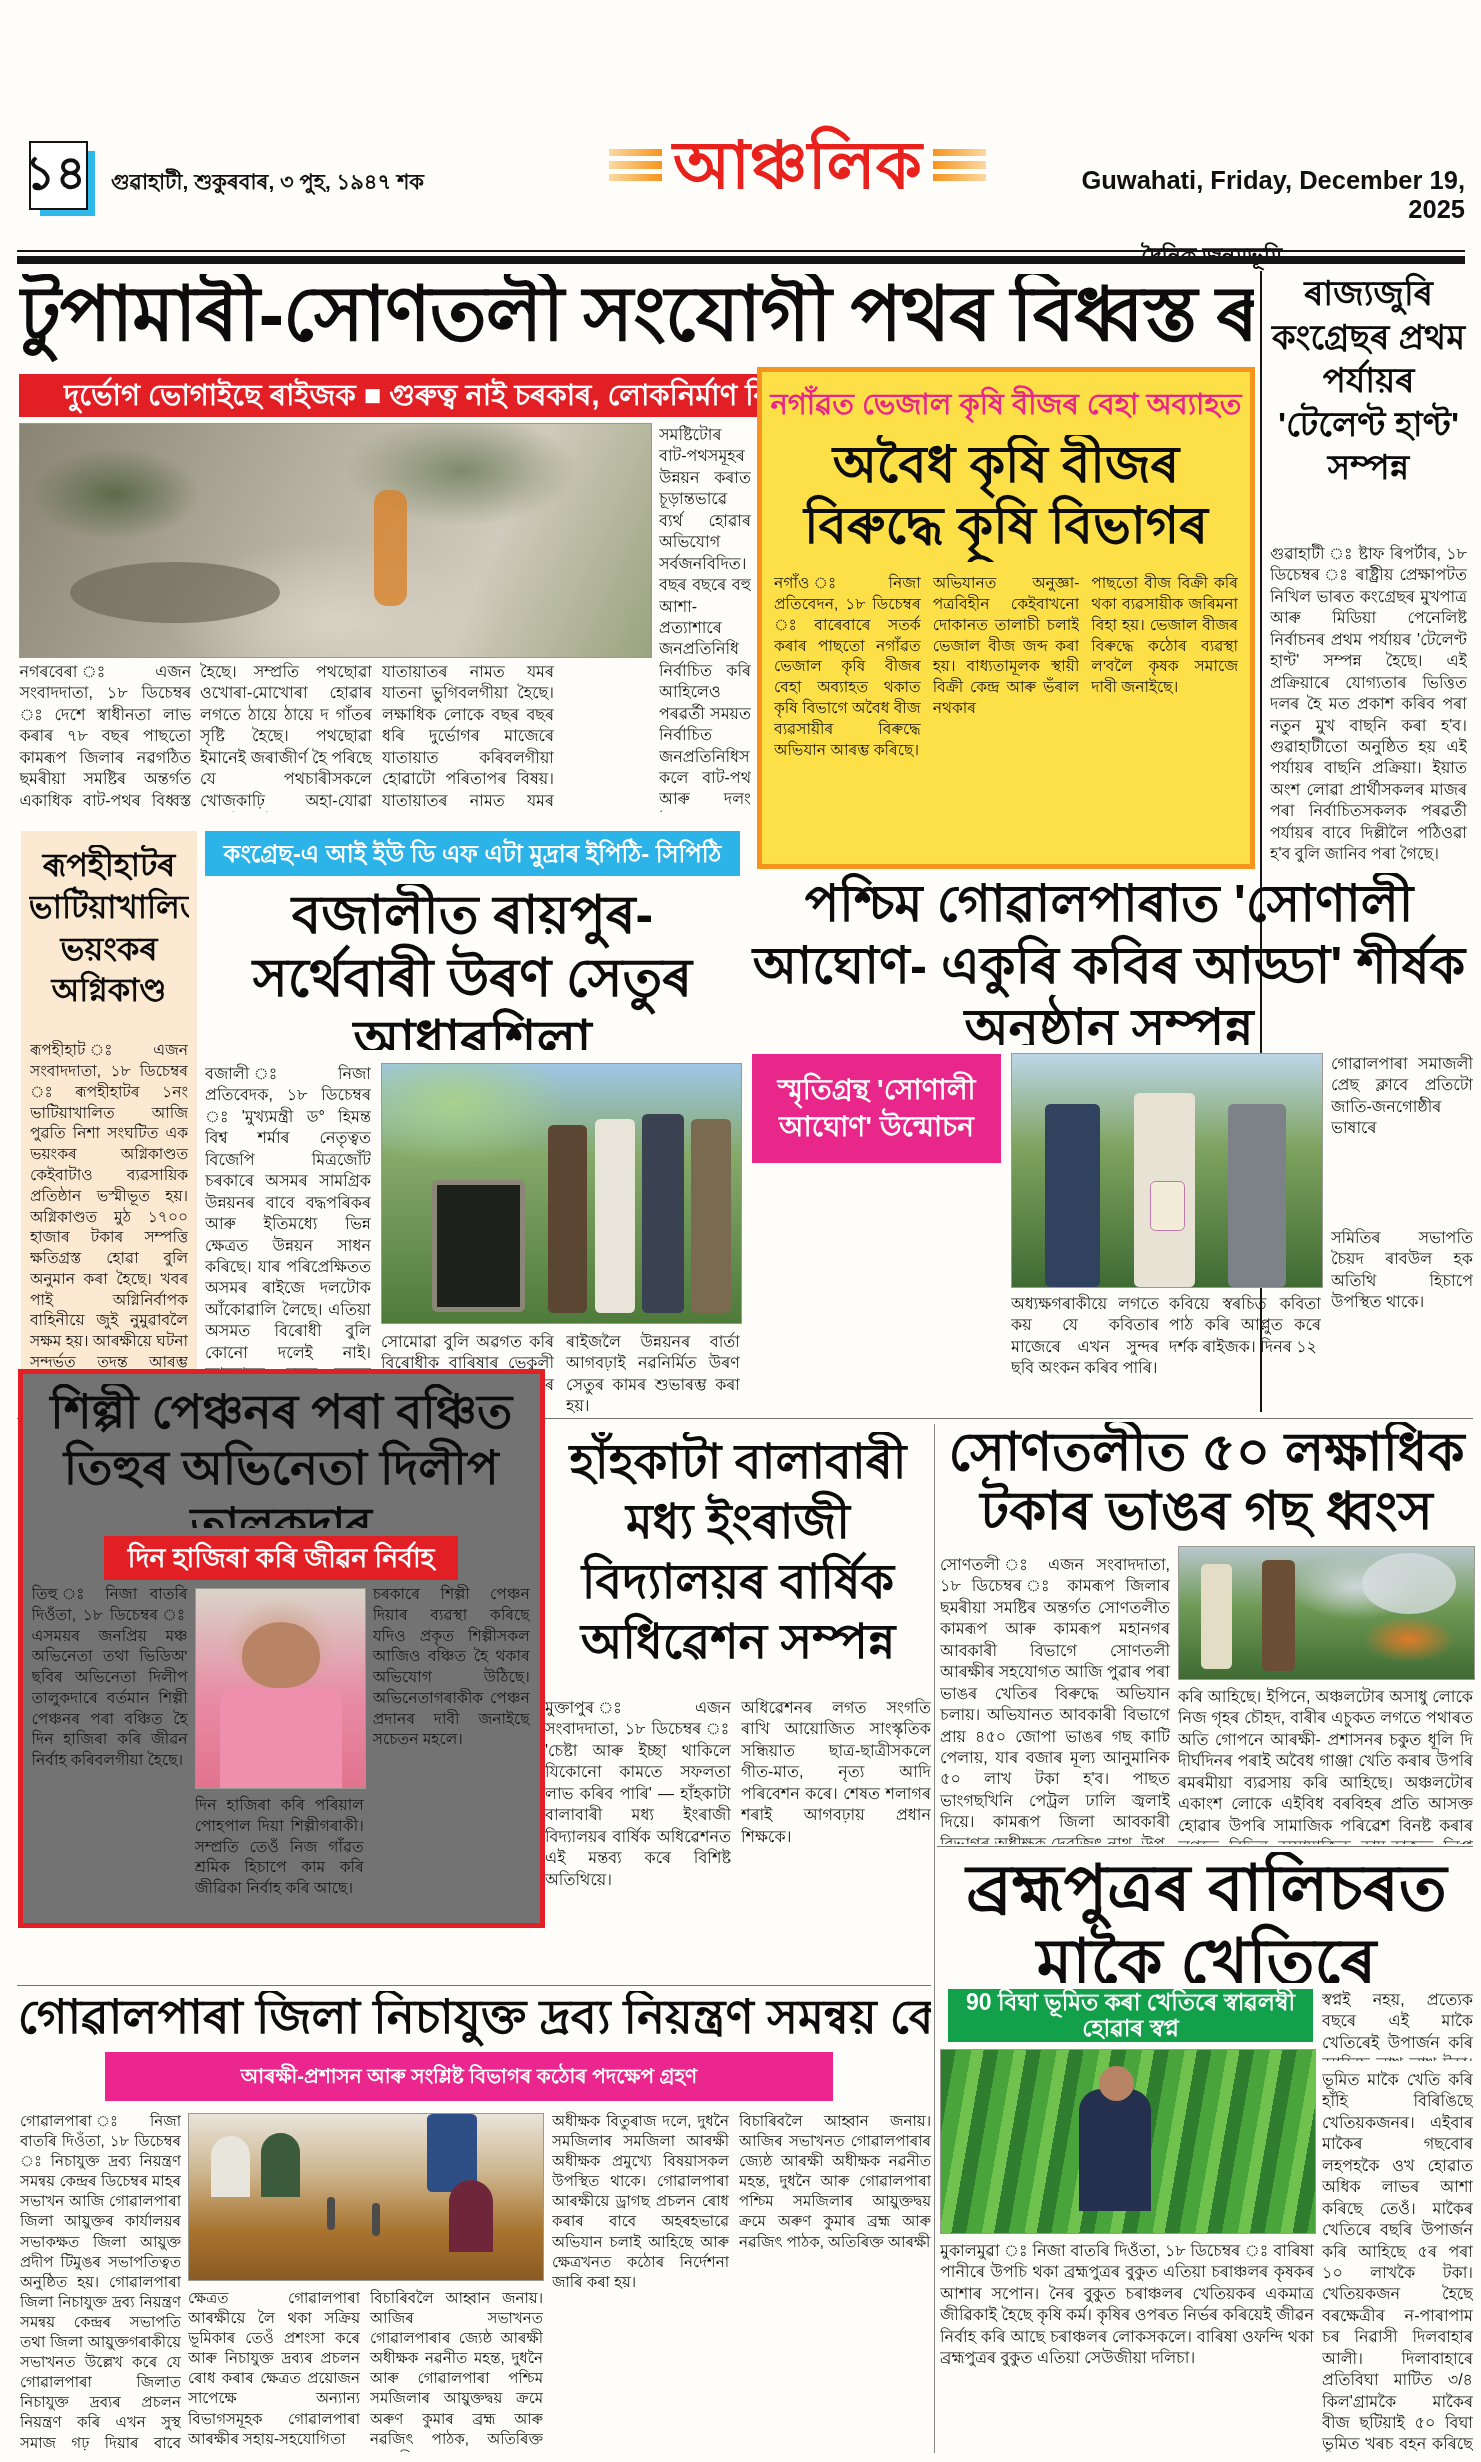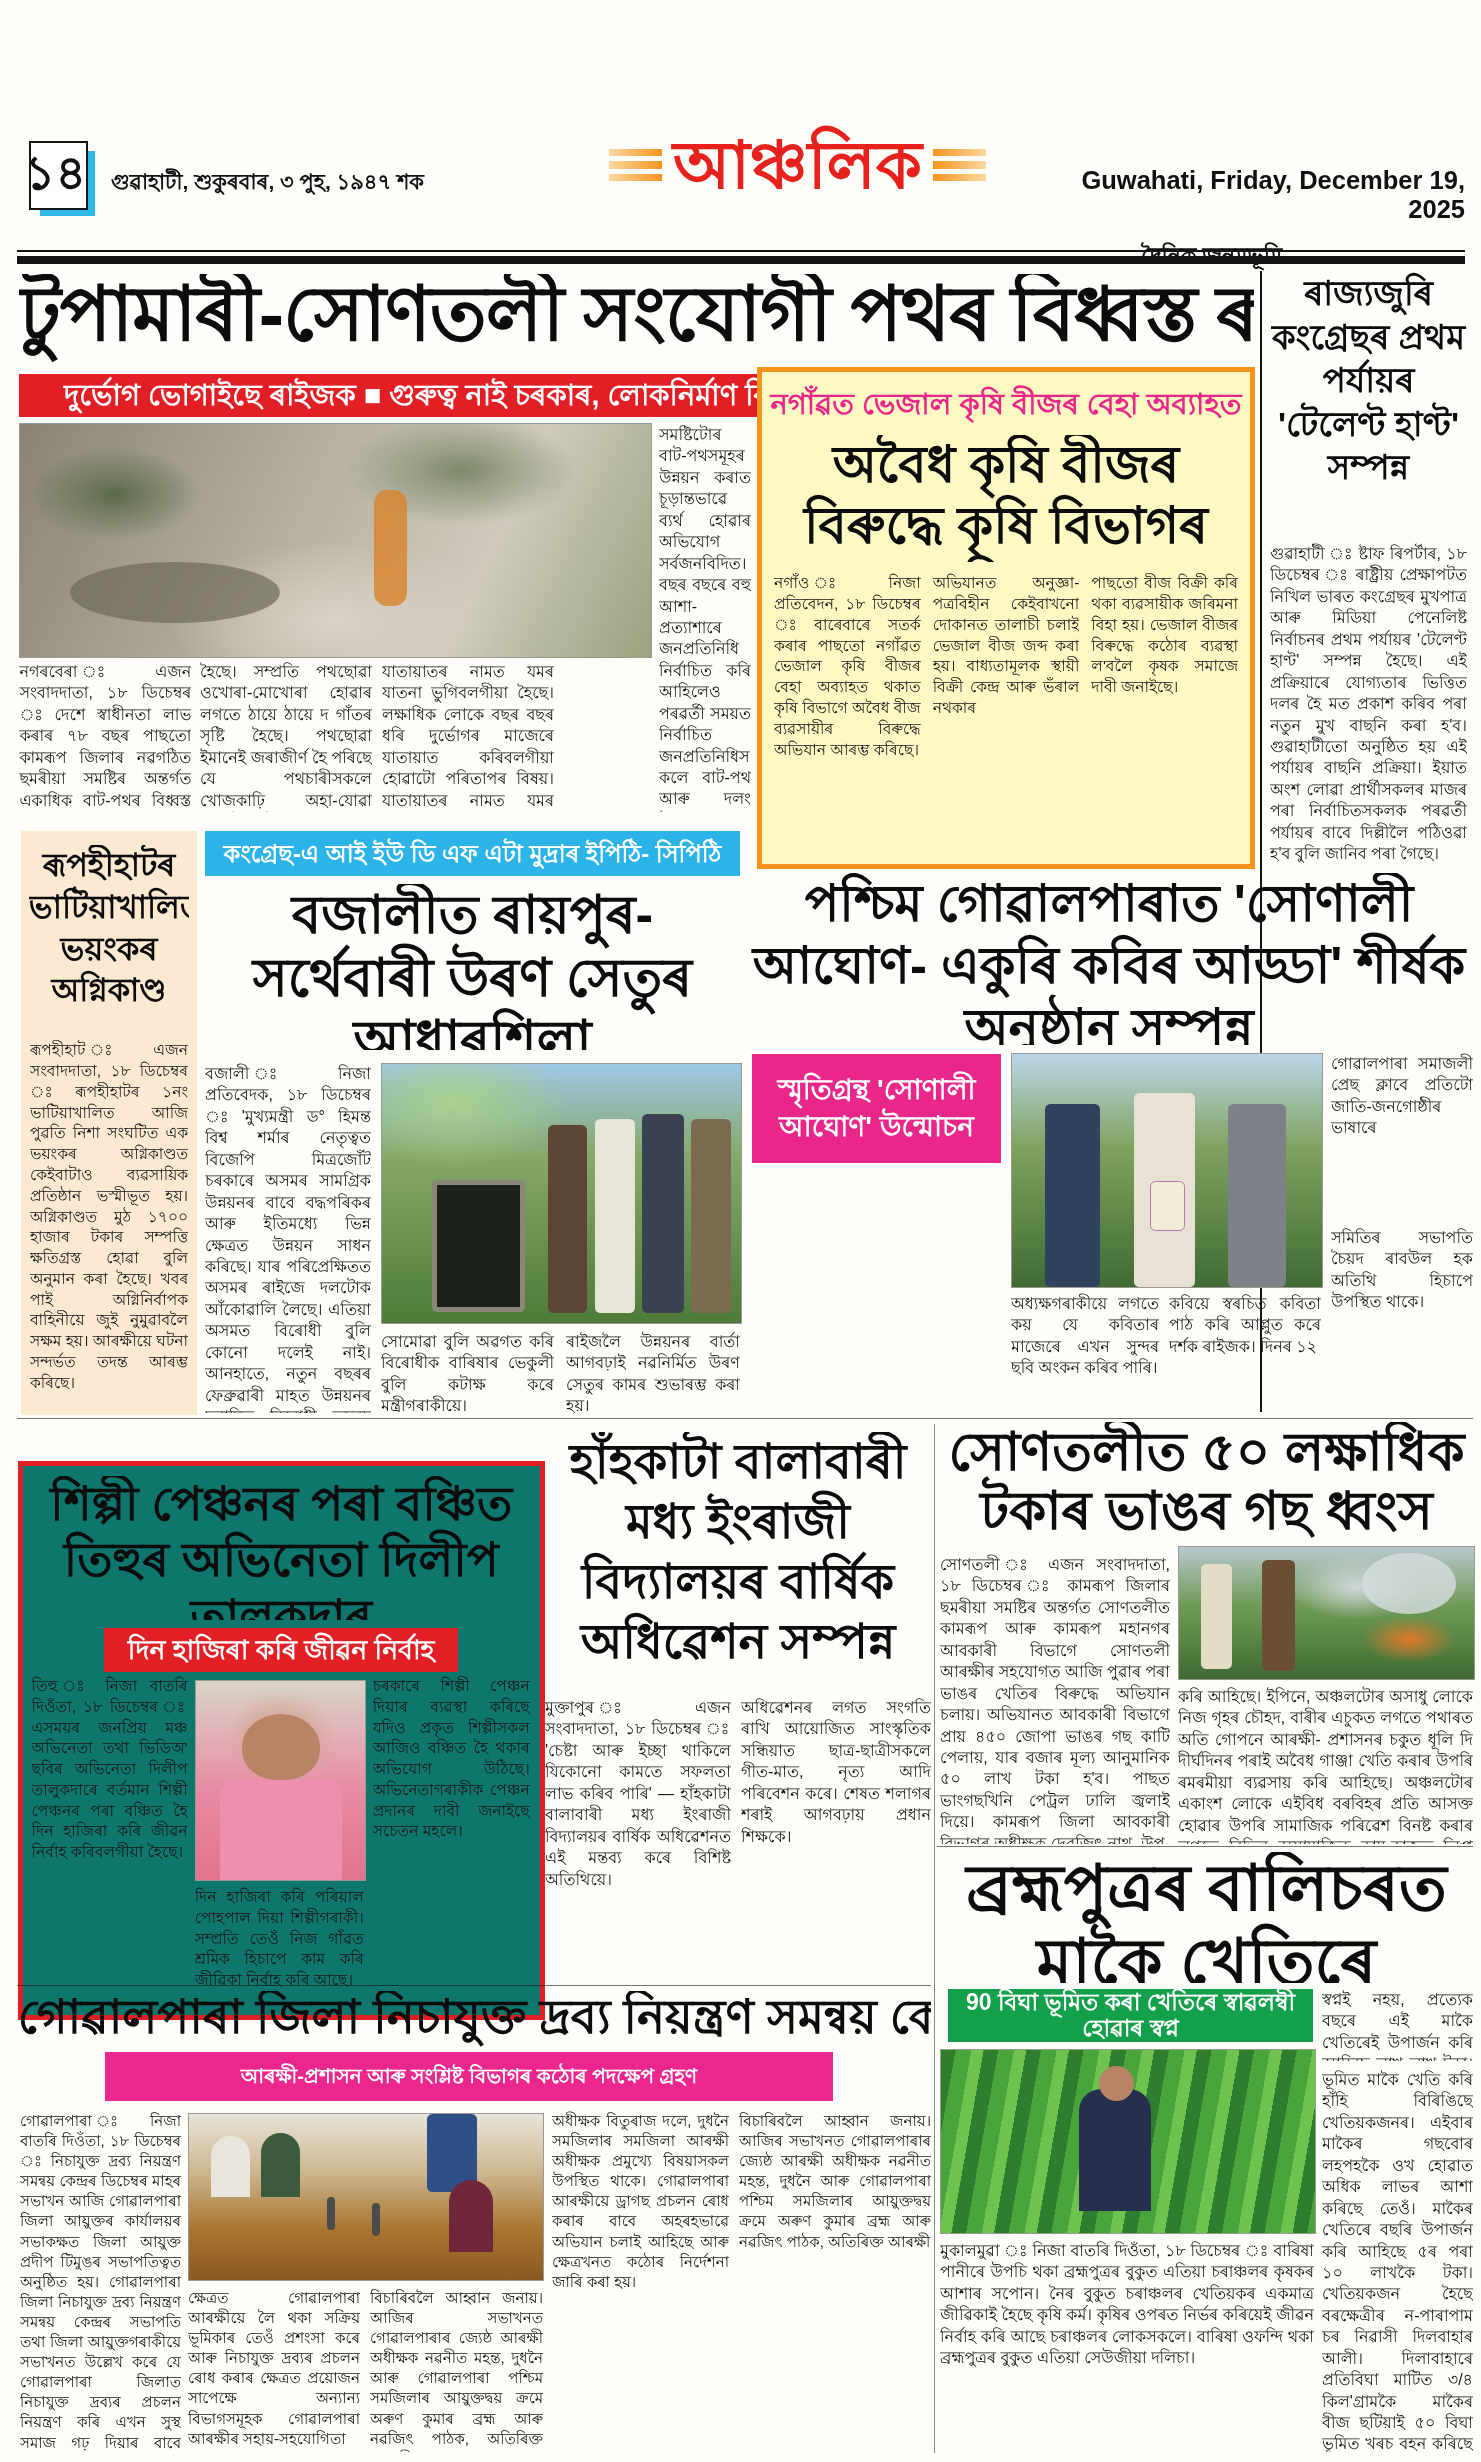--- a/index.html
+++ b/index.html
@@ -62,21 +62,21 @@
        linear-gradient(115deg,#8a8474 0%,#b7b2a2 45%,#cfcabb 72%,#9aa37f 100%);">
     <div class="sil" style="left:50px;top:138px;width:210px;height:61px;background:#6d6a58;border-radius:50%;opacity:.7;"></div>
     <div class="sil" style="left:354px;top:66px;width:33px;height:116px;background:#d9822b;border-radius:13.3px;opacity:.8;"></div>
   </div>
 
   <div class="abs body" style="left:19.4px;top:661px;width:172px;height:151px;">নগৰবেৰা ঃ এজন সংবাদদাতা, ১৮ ডিচেম্বৰ ঃ দেশে স্বাধীনতা লাভ কৰাৰ ৭৮ বছৰ পাছতো কামৰূপ জিলাৰ নৱগঠিত ছমৰীয়া সমষ্টিৰ অন্তৰ্গত একাধিক বাট-পথৰ বিধ্বস্ত ৰূপে যাতায়াতৰ নামত দুৰ্ভোগ ভুগি অহা পৰিলক্ষিত হৈছে।</div>
   <div class="abs body" style="left:200px;top:661px;width:172px;height:151px;">হৈছে। সম্প্ৰতি পথছোৱা ওখোৰা-মোখোৰা হোৱাৰ লগতে ঠায়ে ঠায়ে দ গাঁতৰ সৃষ্টি হৈছে। পথছোৱা ইমানেই জৰাজীৰ্ণ হৈ পৰিছে যে পথচাৰীসকলে খোজকাঢ়ি অহা-যোৱা কৰাটো কঠিন হৈ পৰিছে।</div>
   <div class="abs body" style="left:382px;top:661px;width:172px;height:151px;">যাতায়াতৰ নামত যমৰ যাতনা ভুগিবলগীয়া হৈছে। লক্ষাধিক লোকে বছৰ বছৰ ধৰি দুৰ্ভোগৰ মাজেৰে যাতায়াত কৰিবলগীয়া হোৱাটো পৰিতাপৰ বিষয়। যাতায়াতৰ নামত যমৰ যাতনা ভোগ কৰাৰ পাছতো উল্লিখিত</div>
   <div class="abs body" style="left:659px;top:424px;width:92px;height:388px;">সমষ্টিটোৰ বাট-পথসমূহৰ উন্নয়ন কৰাত চূড়ান্তভাৱে ব্যৰ্থ হোৱাৰ অভিযোগ সৰ্বজনবিদিত। বছৰ বছৰে বহু আশা-প্ৰত্যাশাৰে জনপ্ৰতিনিধি নিৰ্বাচিত কৰি আহিলেও পৰৱৰ্তী সময়ত নিৰ্বাচিত জনপ্ৰতিনিধিসকলে বাট-পথ আৰু দলং উন্নয়নৰ নামত সমষ্টিটোৰ টুপামাৰী, সোণতলী, ৰাংগাপানী, বদলা, ভখুৰাদিয়া, উত্তৰ ৰাংগাপানী, মালিবাৰী, দুৱামাৰী, জাওকাটা, বগুৰীগুৰি আদি অঞ্চলসমূহক পিঠি দি অহাৰ অভিযোগ দীৰ্ঘদিনীয়া।</div>
 
-  <div class="abs" style="left:757px;top:367px;width:488px;height:492px;border:5px solid #f7941d;background:#fef9c3;">
+  <div class="abs" style="left:757px;top:367px;width:488px;height:492px;border:5px solid #f7941d;background:#fde047;">
     <div style="margin-top:8.9px;text-align:center;font-size:29px;font-weight:900;color:#e9278a;">নগাঁৱত ভেজাল কৃষি বীজৰ বেহা অব্যাহত</div>
     <div class="hd" style="margin:5.5px 11px 0;font-size:51px;line-height:1.18;height:127px;">অবৈধ কৃষি বীজৰ বিৰুদ্ধে কৃষি বিভাগৰ অভিযান</div>
     <div style="display:flex;gap:12px;padding:11px 12px 0;">
       <div class="body" style="width:151px;height:260px;font-size:15.5px;">নগাঁও ঃ নিজা প্ৰতিবেদন, ১৮ ডিচেম্বৰ ঃ বাৰেবাৰে সতৰ্ক কৰাৰ পাছতো নগাঁৱত ভেজাল কৃষি বীজৰ বেহা অব্যাহত থকাত কৃষি বিভাগে অবৈধ বীজ ব্যৱসায়ীৰ বিৰুদ্ধে অভিযান আৰম্ভ কৰিছে।</div>
       <div class="body" style="width:151px;height:260px;font-size:15.5px;">অভিযানত অনুজ্ঞা-পত্ৰবিহীন কেইবাখনো দোকানত তালাচী চলাই ভেজাল বীজ জব্দ কৰা হয়। বাধ্যতামূলক স্থায়ী বিক্ৰী কেন্দ্ৰ আৰু ভঁৰাল নথকাৰ</div>
       <div class="body" style="width:151px;height:260px;font-size:15.5px;">পাছতো বীজ বিক্ৰী কৰি থকা ব্যৱসায়ীক জৰিমনা বিহা হয়। ভেজাল বীজৰ বিৰুদ্ধে কঠোৰ ব্যৱস্থা ল'বলৈ কৃষক সমাজে দাবী জনাইছে।</div>
     </div>
   </div>
 
   <div class="abs rule-v" style="left:1260px;top:271px;height:1141px;"></div>
@@ -116,21 +116,21 @@
     <div class="sil" style="left:216px;top:50px;width:58px;height:183px;background:#7d8288;"></div>
     <div class="sil" style="left:138px;top:127px;width:33px;height:48px;background:#f3ecd8;border:1.7px solid #b7a;"></div>
   </div>
   <div class="abs body" style="left:1011px;top:1293px;width:148px;height:92px;">অধ্যক্ষগৰাকীয়ে লগতে কয় যে কবিতাৰ মাজেৰে এখন সুন্দৰ ছবি অংকন কৰিব পাৰি।</div>
   <div class="abs body" style="left:1169px;top:1293px;width:152px;height:92px;">কবিয়ে স্বৰচিত কবিতা পাঠ কৰি আপ্লুত কৰে দৰ্শক ৰাইজক। দিনৰ ১২</div>
   <div class="abs body" style="left:1331px;top:1053px;width:142px;height:166px;">গোৱালপাৰা সমাজলী প্ৰেছ ক্লাবে প্ৰতিটো জাতি-জনগোষ্ঠীৰ ভাষাৰে</div>
   <div class="abs body" style="left:1331px;top:1227px;width:142px;height:158px;">সমিতিৰ সভাপতি চৈয়দ ৰাবউল হক অতিথি হিচাপে উপস্থিত থাকে।</div>
 
   <div class="abs rule-h" style="left:16.6px;top:1418px;width:1456px;height:1.1px;opacity:.6;"></div>
 
-  <div class="abs" style="left:17.7px;top:1461px;width:517px;height:549px;border:5.5px solid #e31f26;background:#0f766e;">
+  <div class="abs" style="left:17.7px;top:1369px;width:517px;height:549px;border:5.5px solid #e31f26;background:#737373;">
     <div class="hd" style="margin:10px 8.9px 0;font-size:47px;line-height:1.2;height:144px;">শিল্পী পেঞ্চনৰ পৰা বঞ্চিত তিহুৰ অভিনেতা দিলীপ তালুকদাৰ</div>
     <div class="banner" style="margin:7.8px auto 0;width:354px;height:44px;background:#e31f26;">
       <span style="font-size:26.6px;line-height:44px;">দিন হাজিৰা কৰি জীৱন নিৰ্বাহ</span>
     </div>
     <div class="body" style="position:absolute;left:8.9px;top:210px;width:156px;height:321px;font-size:15.5px;">তিহু ঃ নিজা বাতৰি দিওঁতা, ১৮ ডিচেম্বৰ ঃ এসময়ৰ জনপ্ৰিয় মঞ্চ অভিনেতা তথা ভিডিঅ' ছবিৰ অভিনেতা দিলীপ তালুকদাৰে বৰ্তমান শিল্পী পেঞ্চনৰ পৰা বঞ্চিত হৈ দিন হাজিৰা কৰি জীৱন নিৰ্বাহ কৰিবলগীয়া হৈছে।</div>
     <div class="photo" style="position:absolute;left:172px;top:214px;width:169px;height:199px;background:
          radial-gradient(78px 66px at 50% 28%,#caa083,transparent 70%),
          linear-gradient(180deg,#d9d4c8 0%,#e88ba4 55%,#e2738f 100%);">
       <div class="sil" style="left:46px;top:33px;width:78px;height:66px;background:#b98465;border-radius:50% 50% 45% 45%;"></div>
       <div class="sil" style="left:24px;top:99px;width:122px;height:101px;background:#ef8fae;border-radius:16.6px 16.6px 0 0;"></div>

